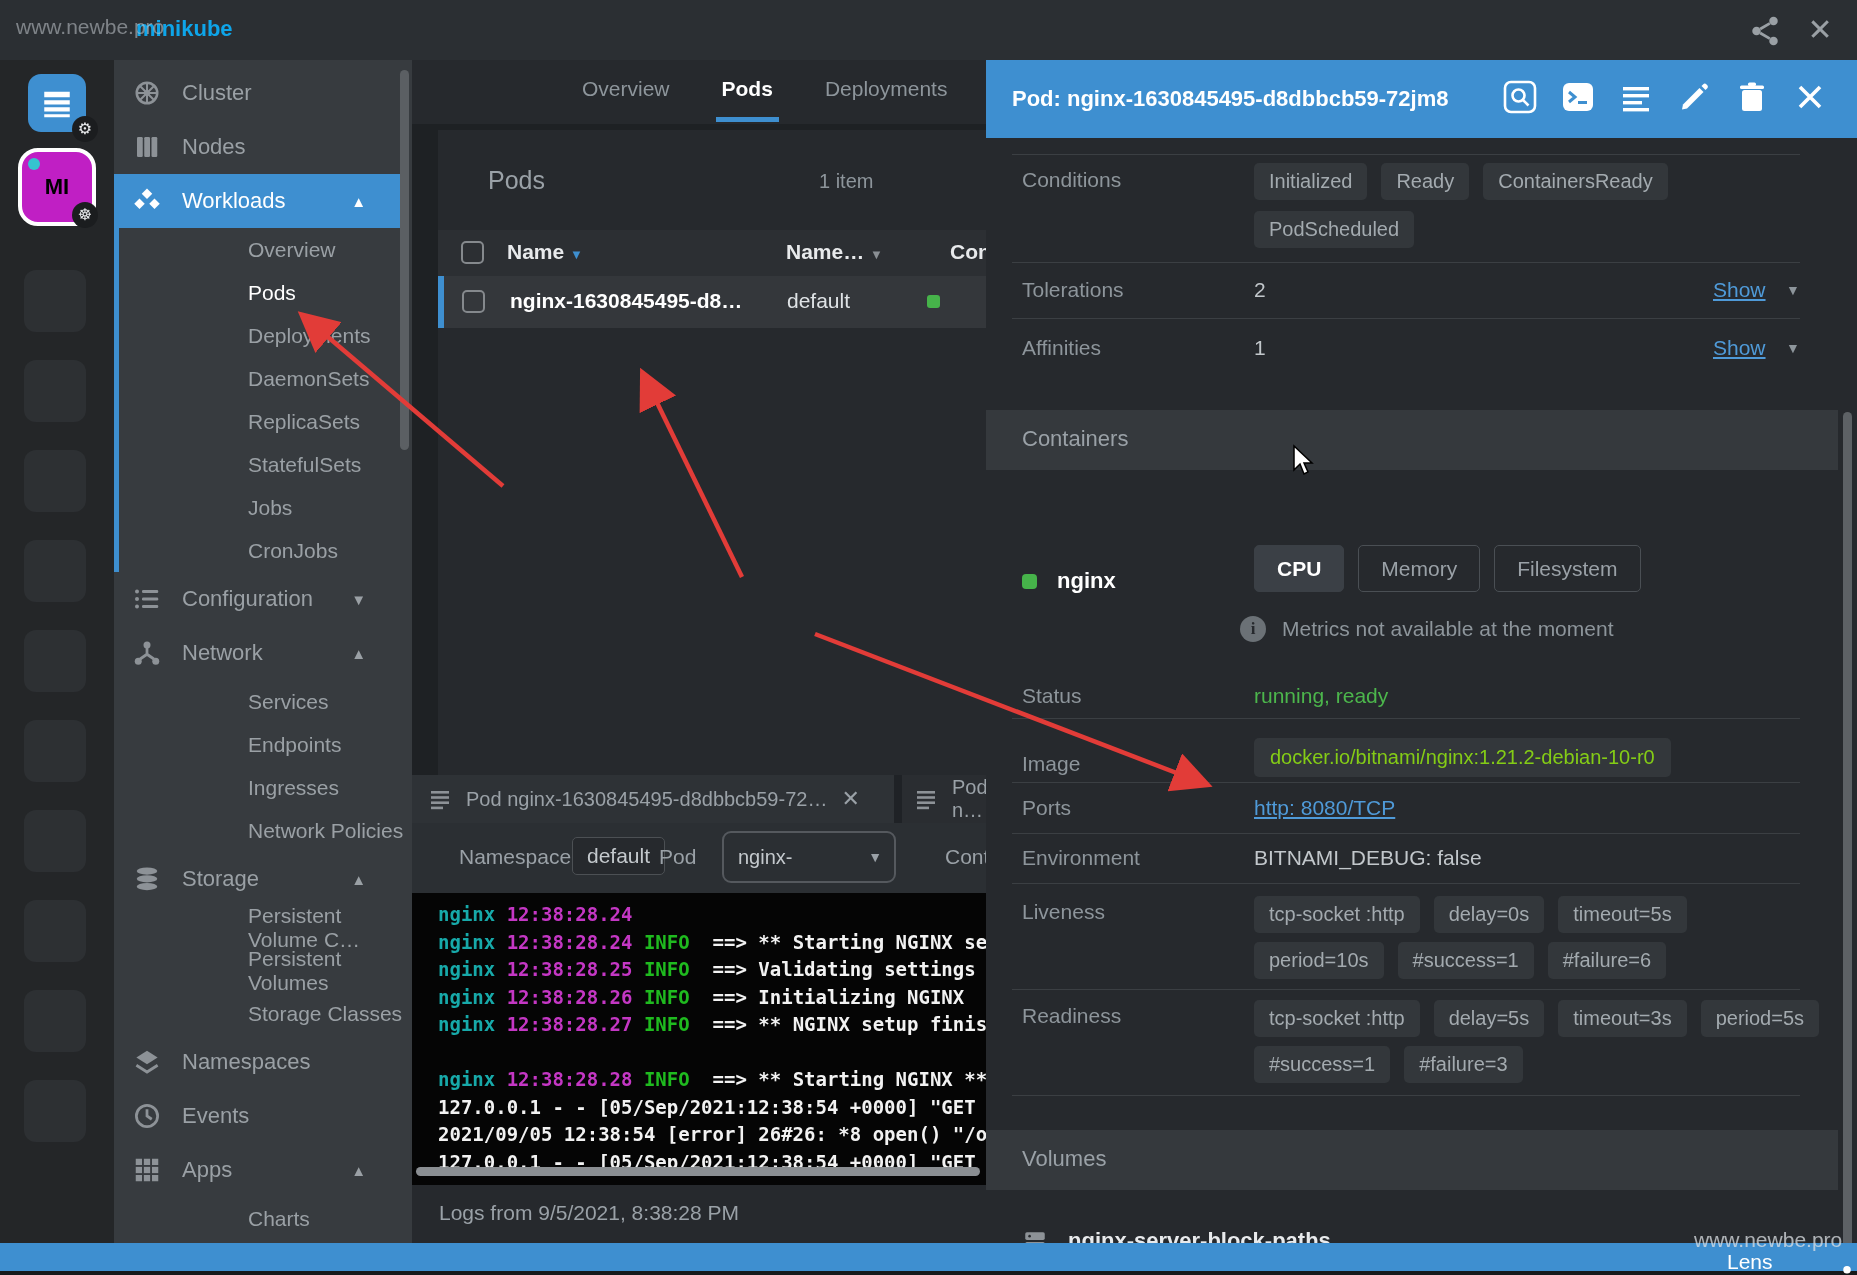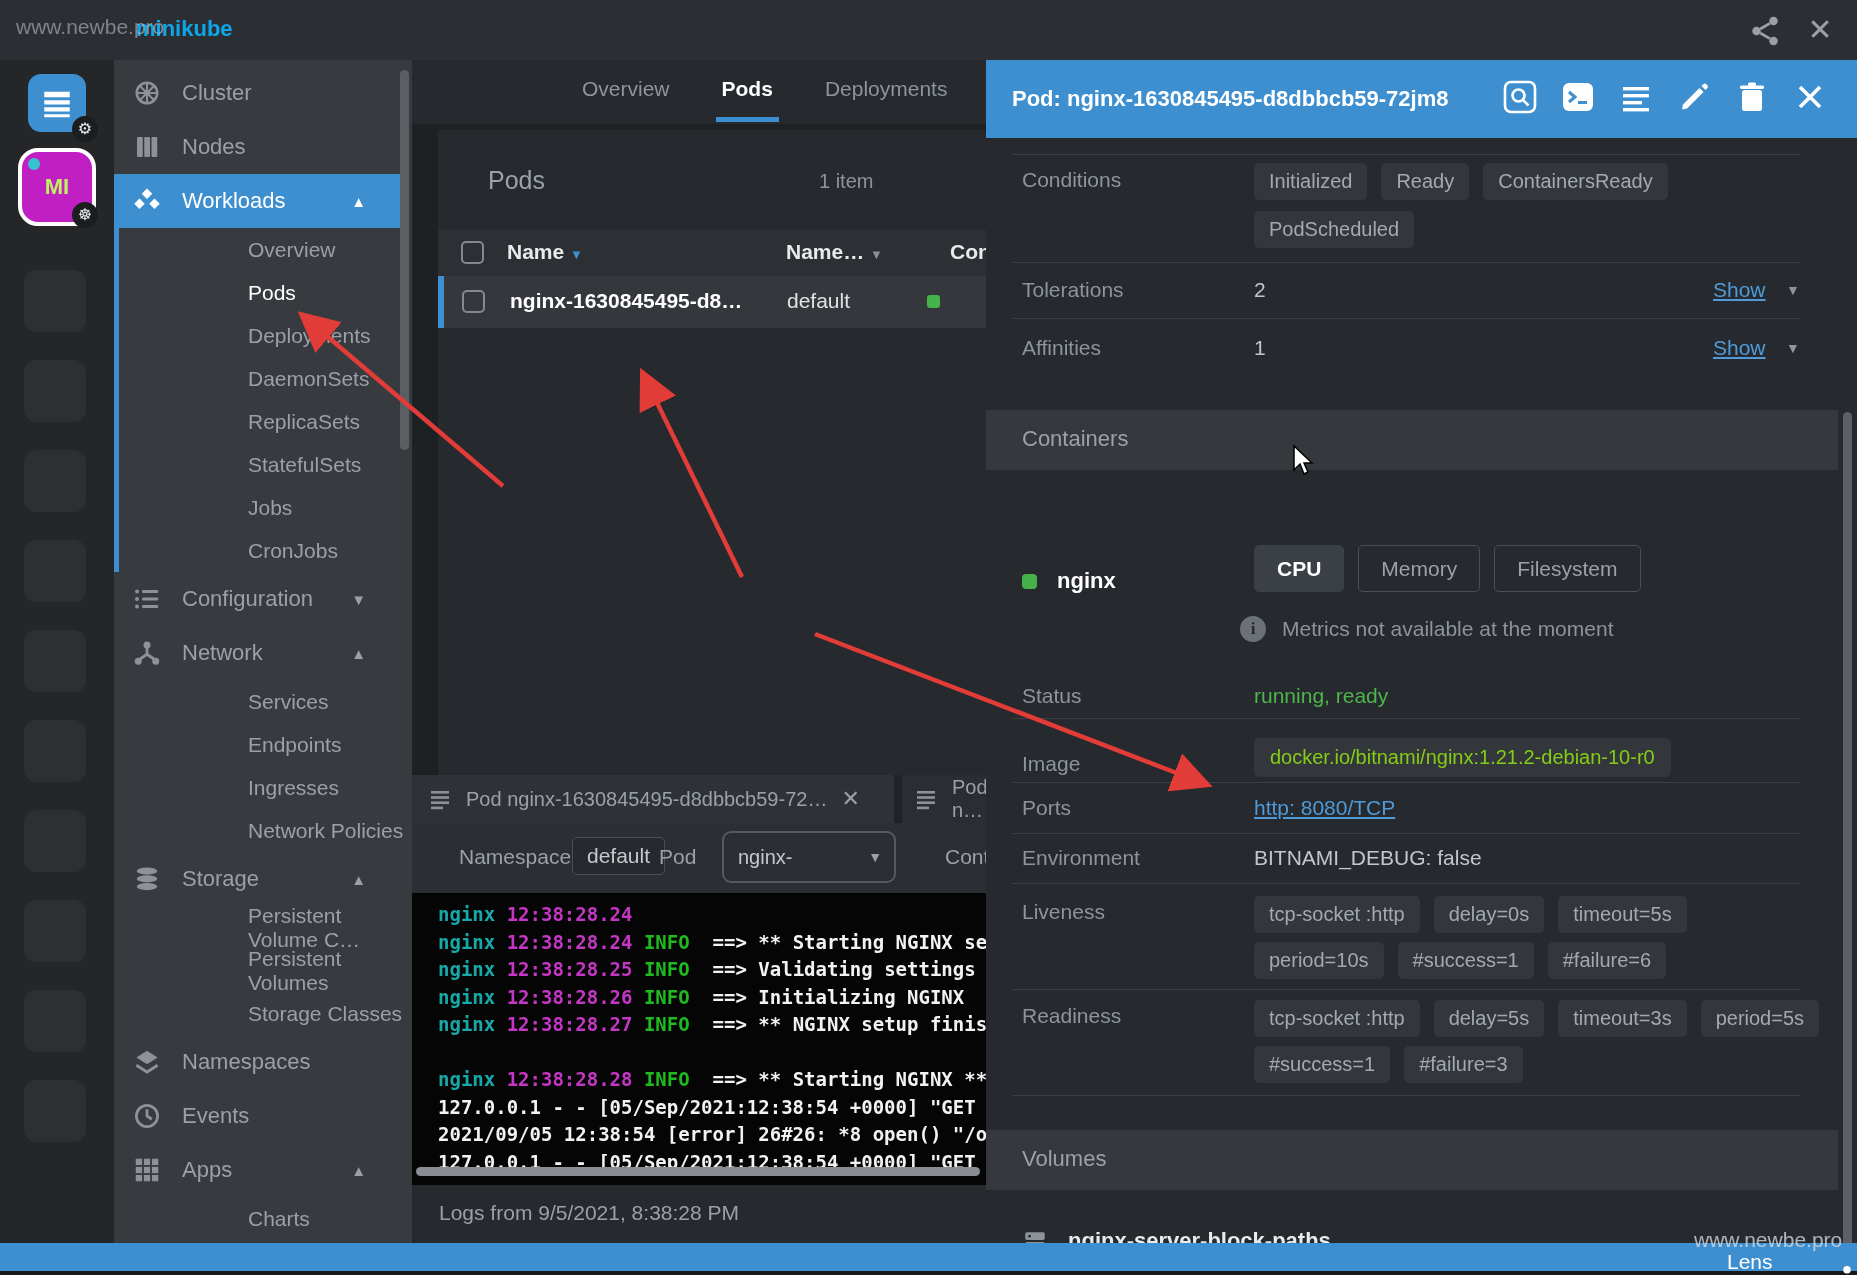--- a/index.html
+++ b/index.html
@@ -16,21 +16,21 @@
   #topbar-share { left:1748px; top:14px; width:34px; height:34px; color:#9aa0a5; }
   #topbar-close { left:1802px; top:12px; width:36px; height:36px; color:#9aa0a5; font-size:30px; text-align:center; line-height:36px; }
 
   
   #rail { left:0; top:60px; width:114px; height:1215px; background:#242628; }
   #rail-logo { left:28px; top:14px; width:58px; height:58px; background:#3e8fd0; border-radius:13px; }
   #rail-logo svg { width:34px; height:34px; margin:12px; }
   .mini-badge { position:absolute; width:26px; height:26px; background:#1b1d1f; border-radius:50%;
     color:#e8eaec; font-size:16px; text-align:center; line-height:26px; }
   #avatar { left:18px; top:88px; width:78px; height:78px; border:4px solid #fff; border-radius:20px; background:#c01fc4; }
-  #avatar-label { width:100%; text-align:center; color:#bef264; font-weight:bold; font-size:22px; margin-top:22px; }
+  #avatar-label { width:100%; text-align:center; color:#000000; font-weight:bold; font-size:22px; margin-top:22px; }
   #avatar-dot { position:absolute; left:6px; top:6px; width:12px; height:12px; border-radius:50%; background:#35c3cf; }
   #rail-ph .ph { position:absolute; left:24px; width:62px; height:62px; border-radius:12px; background:#2d3033; }
   #pager { left:8px; top:1205px; width:110px; height:40px; }
   .pg-arrow { font-size:20px; color:#8e9295; }
   #pg-next { color:#a9605c; }
   #pg-box { display:inline-block; width:40px; height:38px; background:#1d2023; border-radius:7px;
     color:#dfe3e6; font-size:20px; text-align:center; line-height:38px; margin:0 8px; }
 
   
   #sidebar { left:114px; top:60px; width:298px; height:1215px; background:#373b3f; overflow:hidden; }

